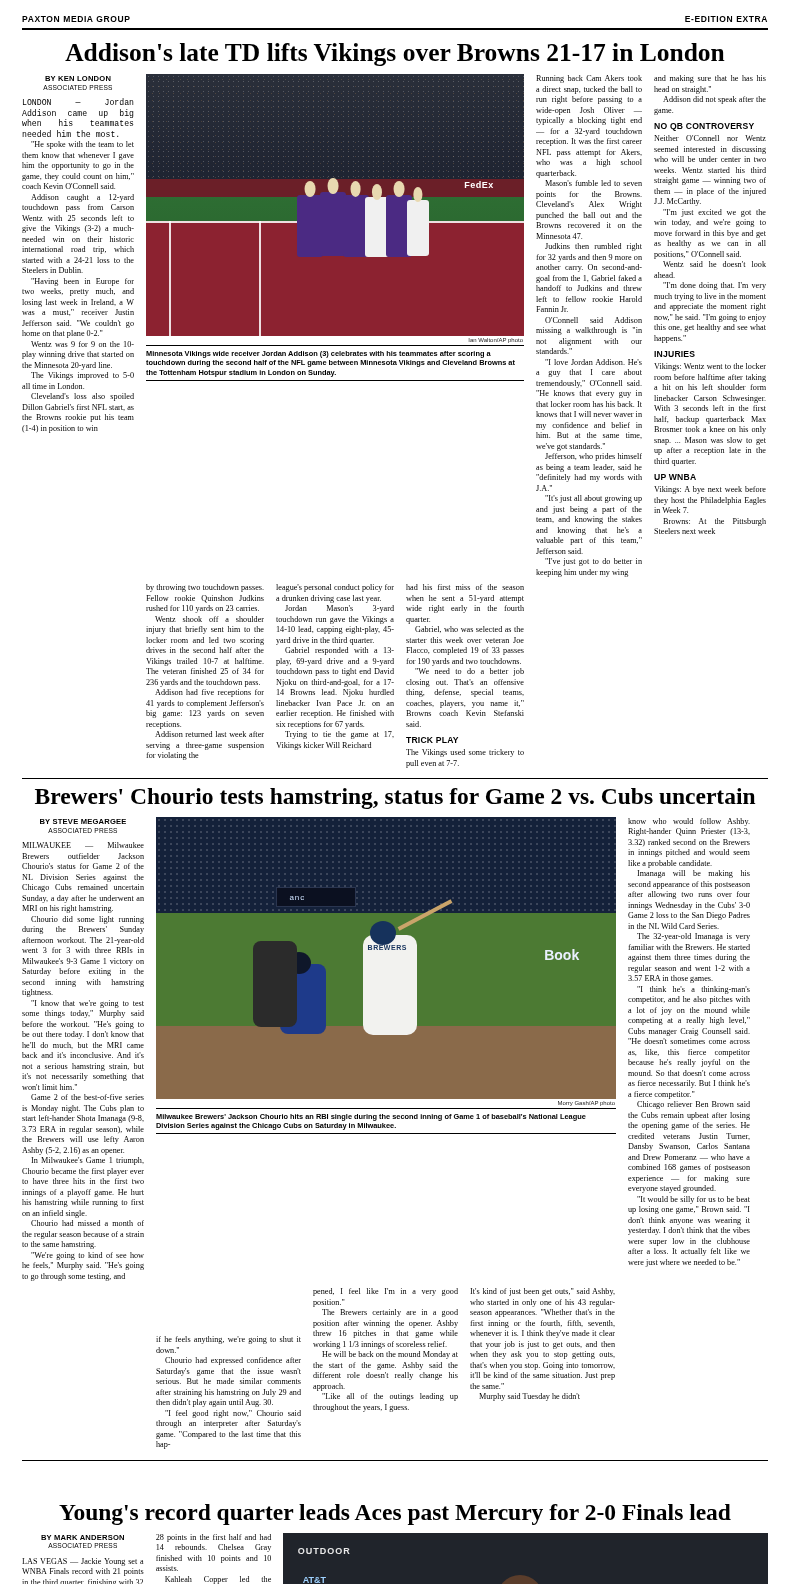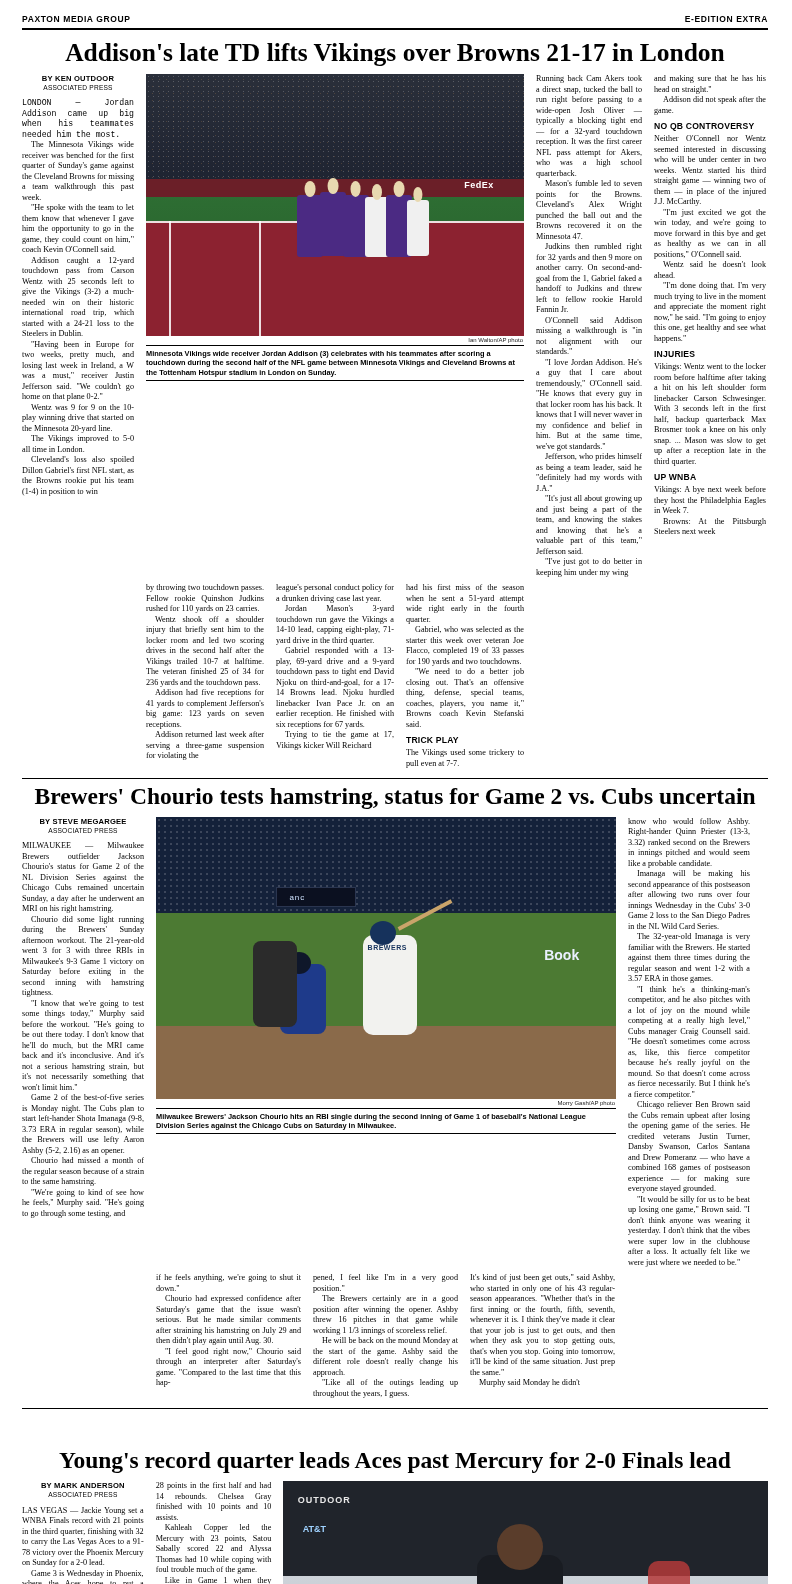--- a/index.html
+++ b/index.html
@@ -153,25 +153,24 @@
   </div>
   <div class="masthead-rule"></div>
 
   <div class="article">
     <div class="headline headline-1">Addison's late TD lifts Vikings over Browns 21-17 in London</div>
 
     <div class="cols" style="align-items:flex-start;">
 
       <div class="col" style="width:118px;">
         <div class="byline">
-          <div class="name">BY KEN OUTDOOR</div>
+          <div class="name">BY KEN LONDON</div>
           <div class="org">ASSOCIATED PRESS</div>
         </div>
         <p class="first dropcap-lead">LONDON — Jordan Addison came up big when his teammates needed him the most.</p>
-        <p>The Minnesota Vikings wide receiver was benched for the first quarter of Sunday's game against the Cleveland Browns for missing a team walkthrough this past week.</p>
         <p>"He spoke with the team to let them know that whenever I gave him the opportunity to go in the game, they could count on him," coach Kevin O'Connell said.</p>
         <p>Addison caught a 12-yard touchdown pass from Carson Wentz with 25 seconds left to give the Vikings (3-2) a much-needed win on their historic international road trip, which started with a 24-21 loss to the Steelers in Dublin.</p>
         <p>"Having been in Europe for two weeks, pretty much, and losing last week in Ireland, a W was a must," receiver Justin Jefferson said. "We couldn't go home on that plane 0-2."</p>
         <p>Wentz was 9 for 9 on the 10-play winning drive that started on the Minnesota 20-yard line.</p>
         <p>The Vikings improved to 5-0 all time in London.</p>
         <p>Cleveland's loss also spoiled Dillon Gabriel's first NFL start, as the Browns rookie put his team (1-4) in position to win</p>
       </div>
 
       <div style="width:390px; padding:0 6px;">
         <div class="photo-box" style="height:262px;">
@@ -225,21 +224,21 @@
     <div class="cols" style="margin-top:5px;">
       <div style="width:118px;"></div>
       <div class="col" style="width:130px;">
         <p class="first">by throwing two touchdown passes. Fellow rookie Quinshon Judkins rushed for 110 yards on 23 carries.</p>
         <p>Wentz shook off a shoulder injury that briefly sent him to the locker room and led two scoring drives in the second half after the Vikings trailed 10-7 at halftime. The veteran finished 25 of 34 for 236 yards and the touchdown pass.</p>
         <p>Addison had five receptions for 41 yards to complement Jefferson's big game: 123 yards on seven receptions.</p>
         <p>Addison returned last week after serving a three-game suspension for violating the</p>
       </div>
       <div class="col" style="width:130px;">
         <p class="first">league's personal conduct policy for a drunken driving case last year.</p>
-        <p>Jordan Mason's 3-yard touchdown run gave the Vikings a 14-10 lead, capping eight-play, 71-yard drive in the third quarter.</p>
+        <p>Jordan Mason's 3-yard touchdown run gave the Vikings a 14-10 lead, capping eight-play, 45-yard drive in the third quarter.</p>
         <p>Gabriel responded with a 13-play, 69-yard drive and a 9-yard touchdown pass to tight end David Njoku on third-and-goal, for a 17-14 Browns lead. Njoku hurdled linebacker Ivan Pace Jr. on an earlier reception. He finished with six receptions for 67 yards.</p>
         <p>Trying to tie the game at 17, Vikings kicker Will Reichard</p>
       </div>
       <div class="col" style="width:130px;">
         <p class="first">had his first miss of the season when he sent a 51-yard attempt wide right early in the fourth quarter.</p>
         <p>Gabriel, who was selected as the starter this week over veteran Joe Flacco, completed 19 of 33 passes for 190 yards and two touchdowns.</p>
         <p>"We need to do a better job closing out. That's an offensive thing, defense, special teams, coaches, players, you name it," Browns coach Kevin Stefanski said.</p>
         <div class="subhead">TRICK PLAY</div>
         <p class="first">The Vikings used some trickery to pull even at 7-7.</p>
       </div>
@@ -256,20 +255,21 @@
     <div class="cols" style="align-items:flex-start;">
       <div class="col" style="width:128px;">
         <div class="byline">
           <div class="name">BY STEVE MEGARGEE</div>
           <div class="org">ASSOCIATED PRESS</div>
         </div>
         <p class="first">MILWAUKEE — Milwaukee Brewers outfielder Jackson Chourio's status for Game 2 of the NL Division Series against the Chicago Cubs remained uncertain Sunday, a day after he underwent an MRI on his right hamstring.</p>
         <p>Chourio did some light running during the Brewers' Sunday afternoon workout. The 21-year-old went 3 for 3 with three RBIs in Milwaukee's 9-3 Game 1 victory on Saturday before exiting in the second inning with hamstring tightness.</p>
         <p>"I know that we're going to test some things today," Murphy said before the workout. "He's going to be out there today. I don't know that he'll do much, but the MRI came back and it's inconclusive. And it's not a serious hamstring strain, but it's not necessarily something that won't limit him."</p>
         <p>Game 2 of the best-of-five series is Monday night. The Cubs plan to start left-hander Shota Imanaga (9-8, 3.73 ERA in regular season), while the Brewers will use lefty Aaron Ashby (5-2, 2.16) as an opener.</p>
+        <p>In Milwaukee's Game 1 triumph, Chourio became the first player ever to have three hits in the first two innings of a playoff game. He hurt his hamstring while running to first on an infield single.</p>
         <p>Chourio had missed a month of the regular season because of a strain to the same hamstring.</p>
         <p>"We're going to kind of see how he feels," Murphy said. "He's going to go through some testing, and</p>
       </div>
 
       <div style="width:472px; padding:0 6px;">
         <div class="photo-box" style="height:282px;">
           <div class="bre-bg"></div>
           <div class="bre-wall"></div>
             <div class="bre-crowd"></div>
           <div class="bre-grass"></div>
@@ -297,34 +297,34 @@
         <p>Imanaga will be making his second appearance of this postseason after allowing two runs over four innings Wednesday in the Cubs' 3-0 Game 2 loss to the San Diego Padres in the NL Wild Card Series.</p>
         <p>The 32-year-old Imanaga is very familiar with the Brewers. He started against them three times during the regular season and went 1-2 with a 3.57 ERA in those games.</p>
         <p>"I think he's a thinking-man's competitor, and he also pitches with a lot of joy on the mound while competing at a really high level," Cubs manager Craig Counsell said. "He doesn't sometimes come across as, like, this fierce competitor because he's really joyful on the mound. So that doesn't come across as fierce necessarily. But I think he's a fierce competitor."</p>
         <p>Chicago reliever Ben Brown said the Cubs remain upbeat after losing the opening game of the series. He credited veterans Justin Turner, Dansby Swanson, Carlos Santana and Drew Pomeranz — who have a combined 168 games of postseason experience — for making sure everyone stayed grounded.</p>
         <p>"It would be silly for us to be beat up losing one game," Brown said. "I don't think anyone was wearing it yesterday. I don't think that the vibes were super low in the clubhouse after a loss. It actually felt like we were just where we needed to be."</p>
       </div>
     </div>
 
     <div class="cols" style="margin-top:5px;">
       <div style="width:128px;"></div>
-      <div class="col" style="width:157px;">
+      <div class="col" style="width:157px;margin-top:48px;">
         <p class="first">if he feels anything, we're going to shut it down."</p>
         <p>Chourio had expressed confidence after Saturday's game that the issue wasn't serious. But he made similar comments after straining his hamstring on July 29 and then didn't play again until Aug. 30.</p>
         <p>"I feel good right now," Chourio said through an interpreter after Saturday's game. "Compared to the last time that this hap-</p>
       </div>
       <div class="col" style="width:157px;">
         <p class="first">pened, I feel like I'm in a very good position."</p>
         <p>The Brewers certainly are in a good position after winning the opener. Ashby threw 16 pitches in that game while working 1 1/3 innings of scoreless relief.</p>
         <p>He will be back on the mound Monday at the start of the game. Ashby said the different role doesn't really change his approach.</p>
         <p>"Like all of the outings leading up throughout the years, I guess.</p>
       </div>
       <div class="col" style="width:157px;">
         <p class="first">It's kind of just been get outs," said Ashby, who started in only one of his 43 regular-season appearances. "Whether that's in the first inning or the fourth, fifth, seventh, whenever it is. I think they've made it clear that your job is just to get outs, and then when they ask you to stop getting outs, that's when you stop. Going into tomorrow, it'll be kind of the same situation. Just prep the same."</p>
-        <p>Murphy said Monday he didn't</p>
+        <p>Murphy said Tuesday he didn't</p>
       </div>
       <div style="width:128px;"></div>
     </div>
   </div>
 
   <div class="divider"></div>
 
   <div class="article">
     <div class="headline headline-3">Young's record quarter leads Aces past Mercury for 2-0 Finals lead</div>
 

